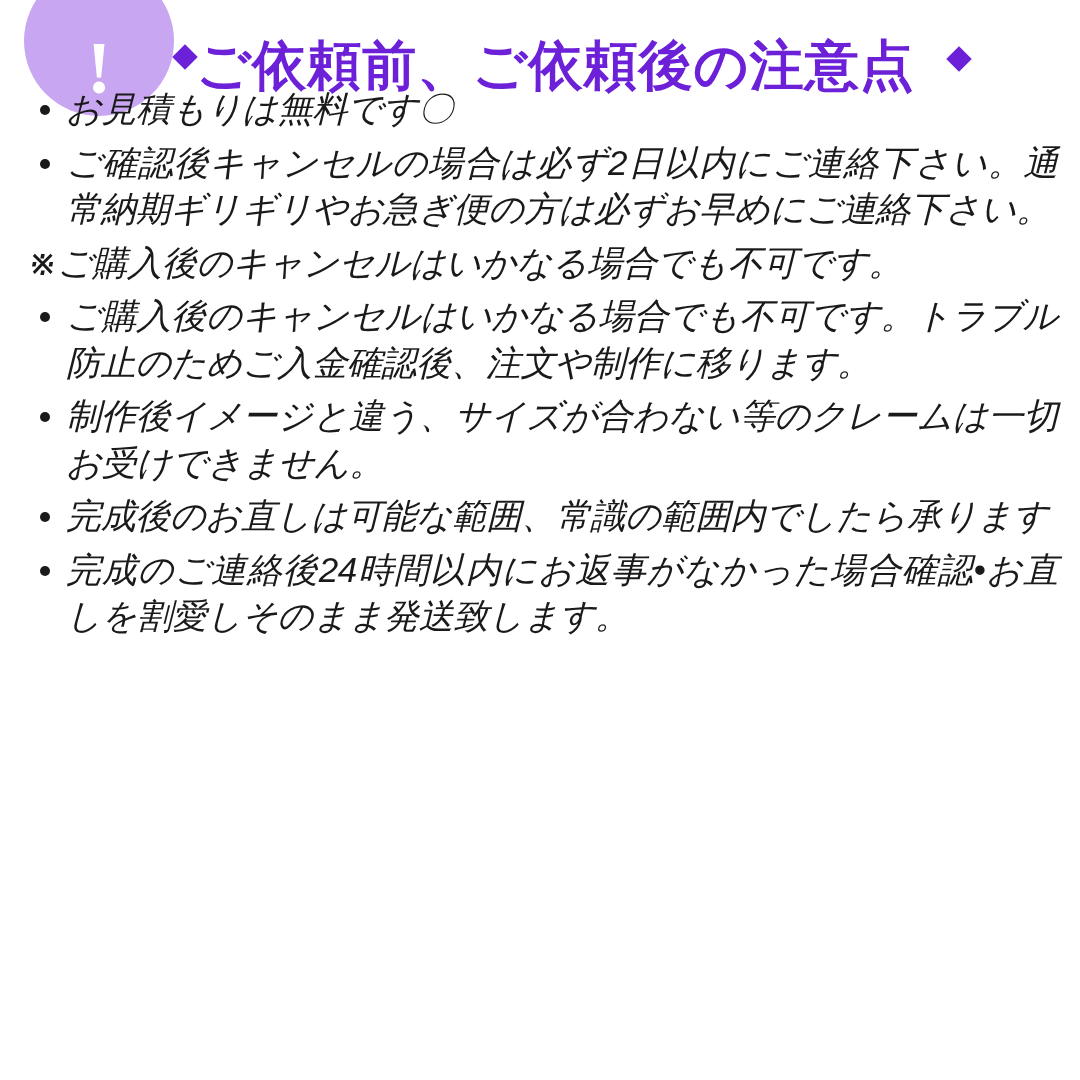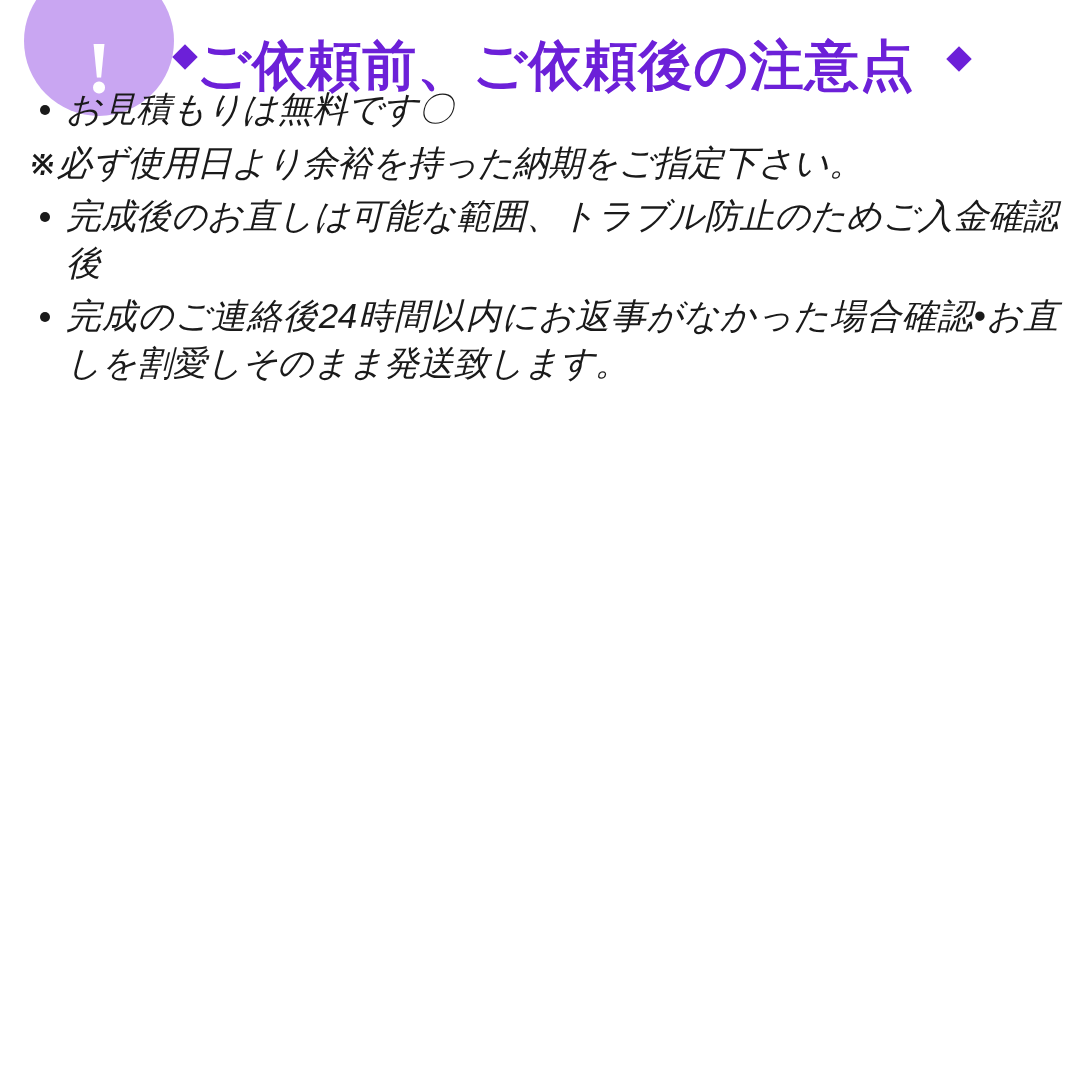--- a/index.html
+++ b/index.html
@@ -129,19 +129,22 @@
       <span class="mark">!</span>
     </div>
     <div class="diamond left"></div>
     <div class="diamond right"></div>
     <div class="header-title">ご依頼前、ご依頼後の注意点</div>
   </div>
 
   <div class="content">
     <ul class="notes">
       <li class="bulleted">お見積もりは無料です〇</li>
-      <li class="nobullet">※必ず使用日より余裕を持った納期をご指定下さい。</li>
-      <li class="bulleted">完成後のお直しは可能な範囲、トラブル防止のためご入金確認後</li>
+      <li class="bulleted">ご確認後キャンセルの場合は必ず2日以内にご連絡下さい。通常納期ギリギリやお急ぎ便の方は必ずお早めにご連絡下さい。</li>
+      <li class="nobullet">※ご購入後のキャンセルはいかなる場合でも不可です。</li>
+      <li class="bulleted">ご購入後のキャンセルはいかなる場合でも不可です。トラブル防止のためご入金確認後、注文や制作に移ります。</li>
+      <li class="bulleted">制作後イメージと違う、サイズが合わない等のクレームは一切お受けできません。</li>
+      <li class="bulleted">完成後のお直しは可能な範囲、常識の範囲内でしたら承ります</li>
       <li class="bulleted">完成のご連絡後24時間以内にお返事がなかった場合確認•お直しを割愛しそのまま発送致します。</li>
     </ul>
   </div>
 
 </div>
 
 </body></html>

